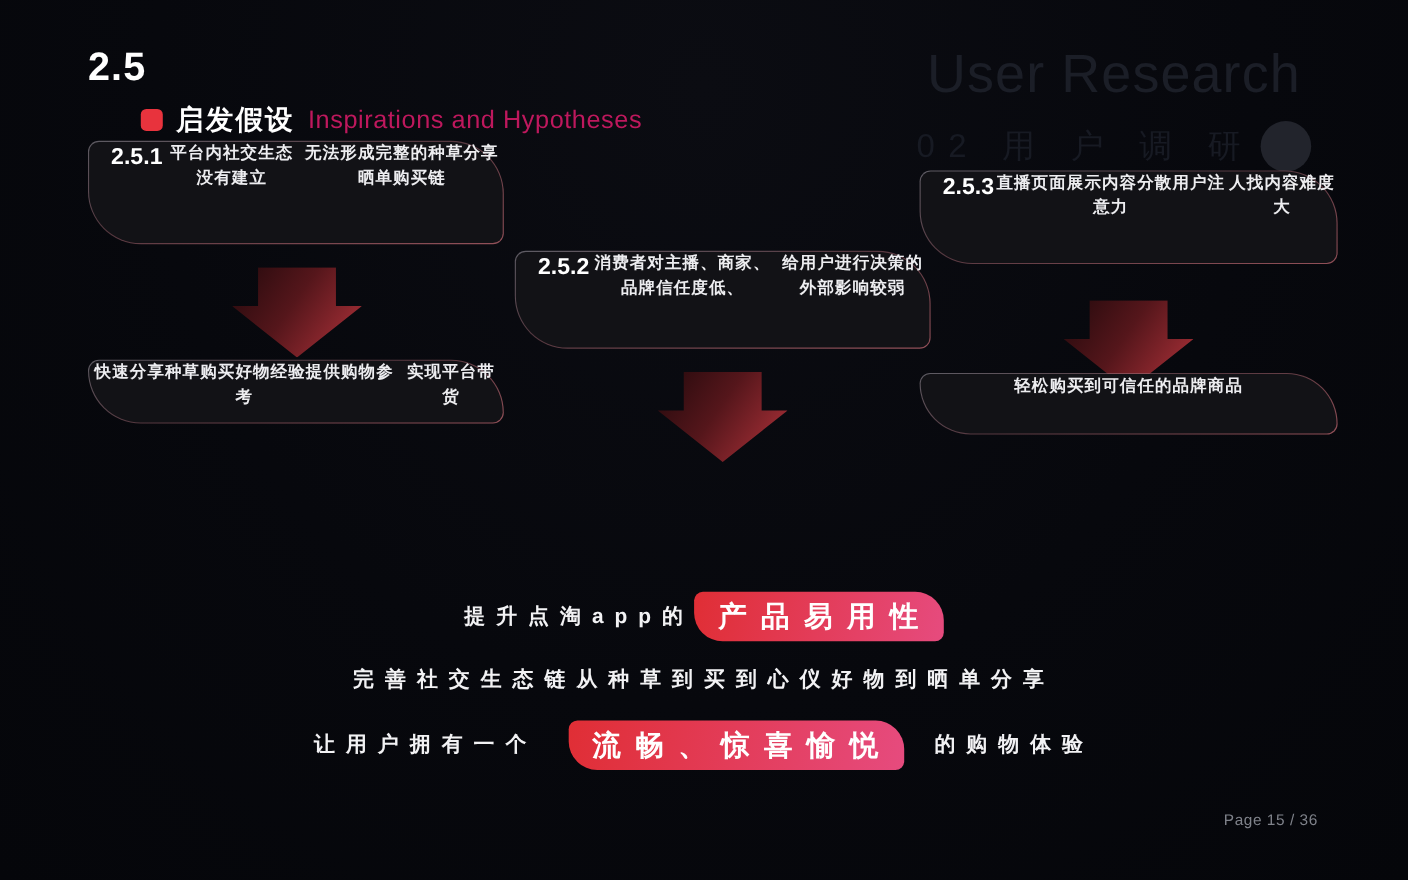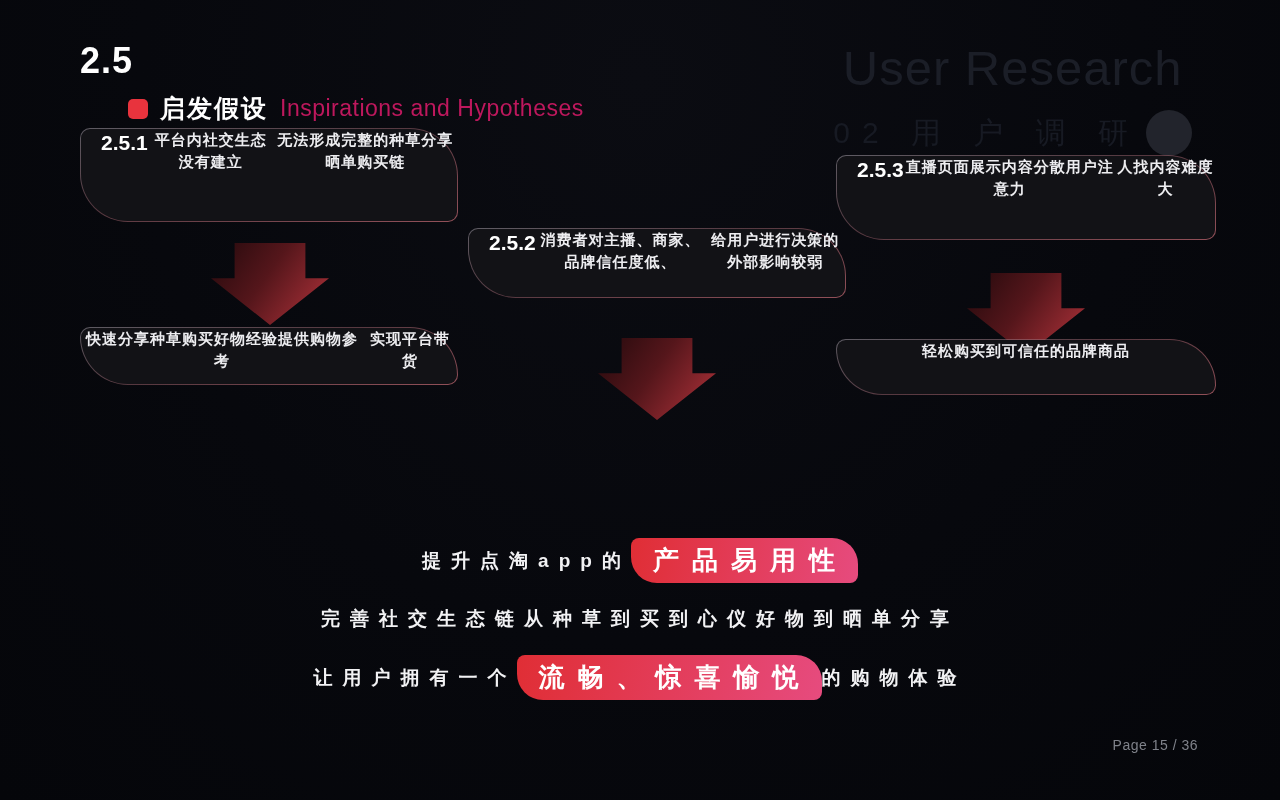--- a/index.html
+++ b/index.html
@@ -37,21 +37,21 @@
     border-radius:9px 47px 9px 47px;
     background:#121216;
     display:flex;flex-direction:row;justify-content:center;
   }
   .hypo-id{font-size:21px;font-weight:700;color:#ffffff;padding:2px 0 4px 20px;align-self:flex-start;}
   .hypo-line,.result-line{
     font-size:15px;font-weight:700;color:#ededf0;text-align:center;
     line-height:22px;letter-spacing:1px;
   }
   .b1{left:80px;top:128px;width:378px;height:94px;}
-  .b2{left:468px;top:228px;width:378px;height:70px;}
+  .b2{left:468px;top:228px;width:378px;height:89px;}
   .b3{left:836px;top:155px;width:380px;height:85px;}
   .r1{left:80px;top:327px;width:378px;height:58px;}
   .r2{left:468px;top:420px;width:378px;height:60px;}
   .r3{left:836px;top:339px;width:380px;height:56px;}
 
   
   .arrow{
     position:absolute;width:118px;height:82px;
     clip-path:polygon(20% 0%, 80% 0%, 80% 43%, 100% 43%, 50% 100%, 0% 43%, 20% 43%);
     background:linear-gradient(125deg, #23090c 0%, #55161b 45%, #b5343c 100%);
@@ -69,21 +69,21 @@
   .c-text{font-size:19px;font-weight:700;color:#f2f2f4;letter-spacing:10px;line-height:26px;white-space:nowrap;}
   .pill{
     display:inline-block;white-space:nowrap;
     font-size:26px;font-weight:700;color:#ffffff;letter-spacing:13px;
     padding:5px 10px 5px 22px;
     border-radius:8px 26px 8px 26px;
     background:linear-gradient(100deg, #e02e35 0%, #e64b7e 100%);
   }
   .row1{margin-bottom:2px;}
   .row2{margin:21px 0;}
-  .row3{margin-top:2px;}
+  .row3{margin-top:2px;gap:28px;}
 
   
   .page-num{position:absolute;right:82px;top:737px;font-size:14px;color:#7f828a;letter-spacing:0.5px;}
 </style>
 </head>
 <body>
 
 <div class="slide">
 
   <div class="header">

